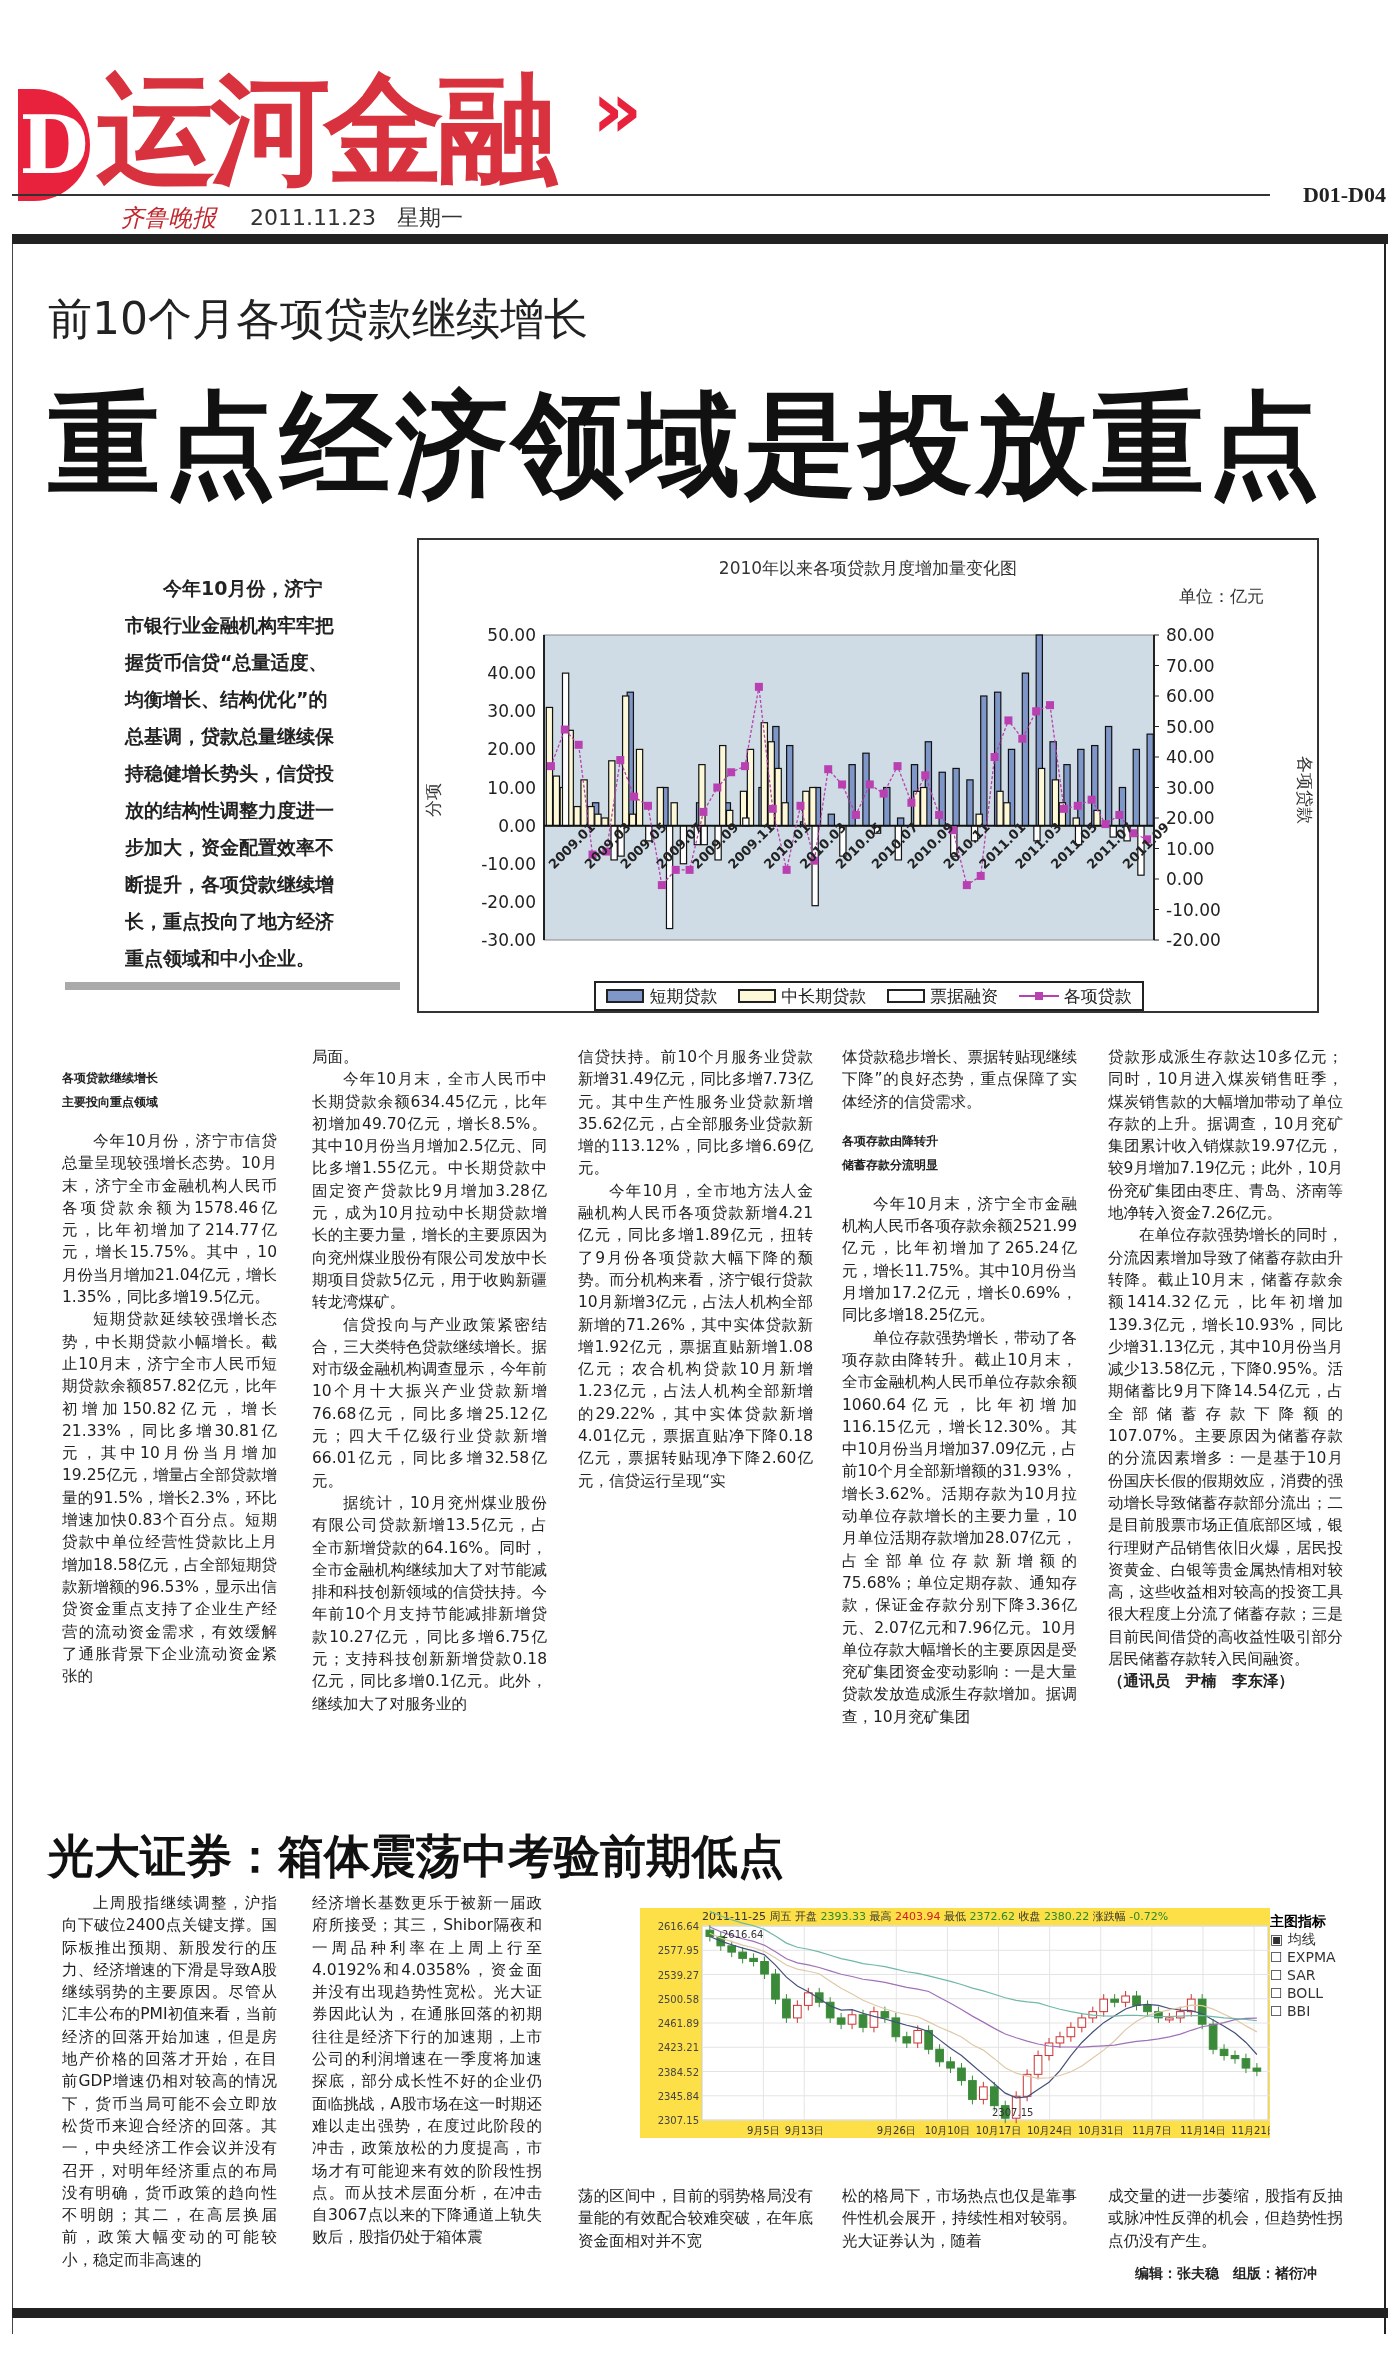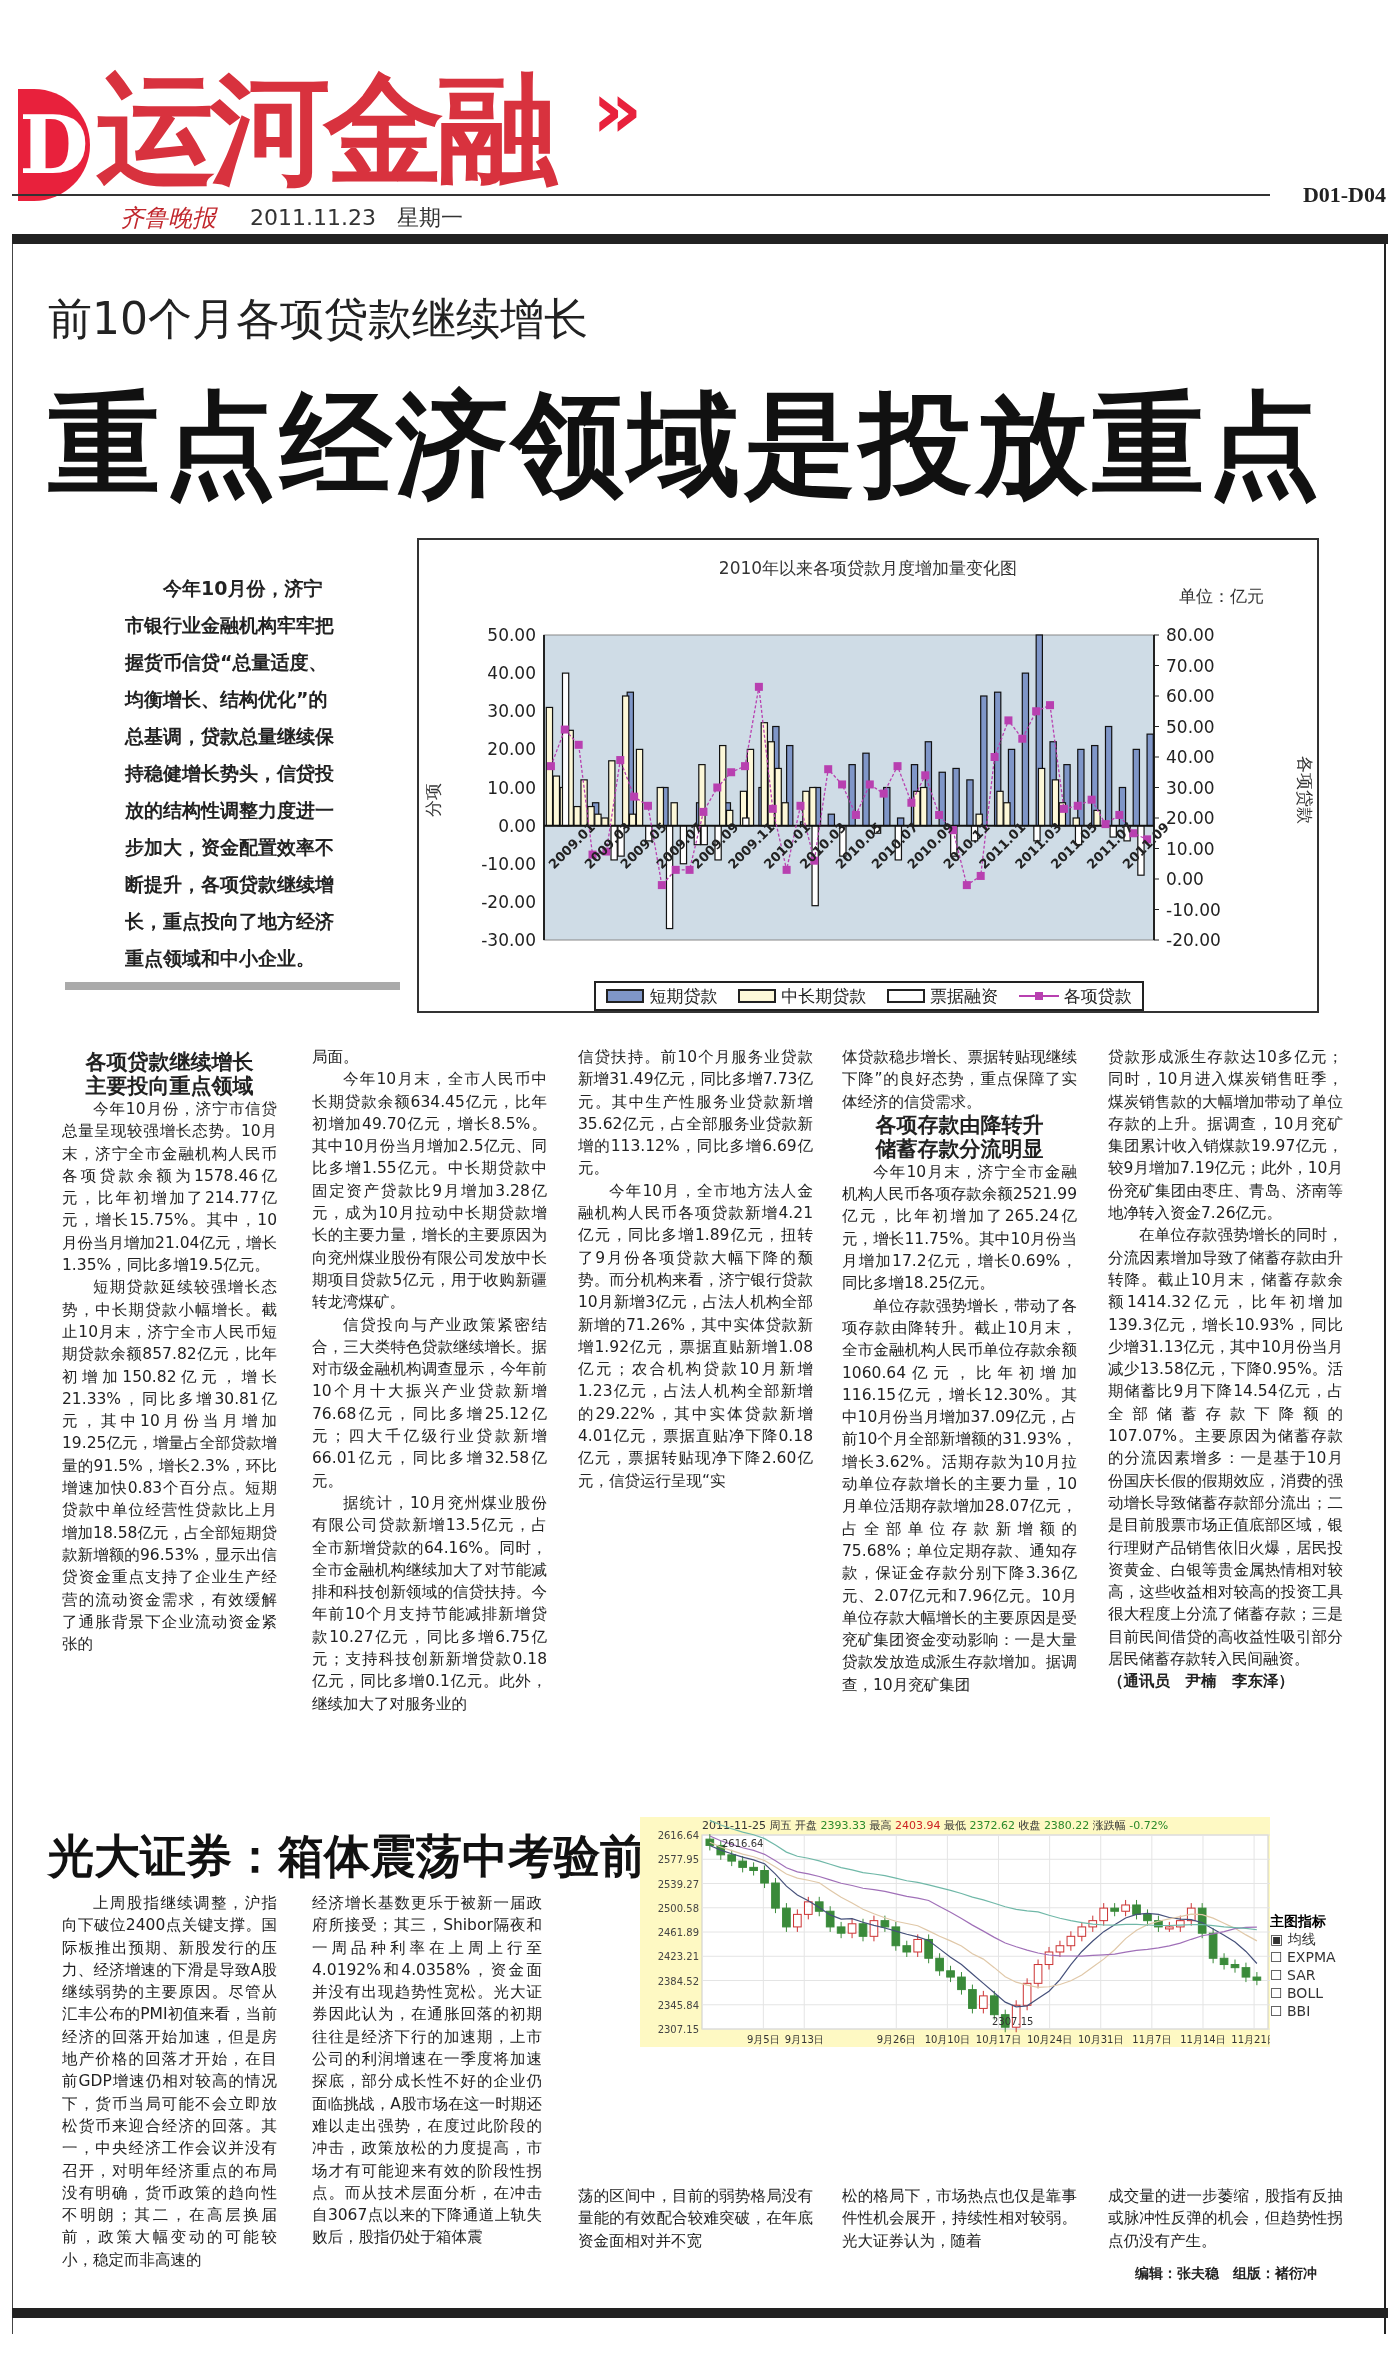--- a/index.html
+++ b/index.html
@@ -18,23 +18,23 @@
 .kicker{position:absolute;left:48px;top:290px;font-size:44px;color:#222}
 .headline{position:absolute;left:48px;top:370px;font-size:112px;font-weight:bold;color:#111;letter-spacing:4px}
 .intro{position:absolute;left:125px;top:570px;width:215px;font-size:19px;line-height:37px;font-weight:bold;text-indent:2em}
 .introbar{position:absolute;left:65px;top:982px;width:335px;height:8px;background:#aaa}
 .chartbox{position:absolute;left:417px;top:538px;width:902px;height:475px;border:2px solid #333;background:#fff}
 .legend{position:absolute;left:594px;top:981px;width:550px;height:30px;border:2px solid #222;display:flex;align-items:center;justify-content:space-around;font-size:17px;background:#fff}
 .legend span{display:flex;align-items:center;gap:5px}
 .sw{display:inline-block;width:38px;height:14px;border:2px solid #222}
 .col{position:absolute;font-size:15.5px;line-height:22.3px;text-align:justify;color:#222}
 .col p{text-indent:2em}
-.col h4{text-align:center;font-size:21px;font-weight:bold;line-height:24px;margin:0 0}
+.col h4{text-align:left;font-size:12px;font-weight:bold;line-height:24px;margin:16px 0}
 .h2{position:absolute;left:48px;top:1826px;font-size:46px;font-weight:bold;color:#111}
-.stock{position:absolute;left:640px;top:1817px;width:630px;height:230px;background:#fef9c3}
+.stock{position:absolute;left:640px;top:1908px;width:630px;height:230px;background:#fde047}
 .indic{position:absolute;left:1270px;top:1912px;font-size:14px;line-height:18px;color:#333}
 .credit{position:absolute;left:1135px;top:2265px;font-size:14px;font-weight:bold}
 </style>
 </head>
 <body>
 
 <div class="masthead">
   <div class="dbox">D</div>
   <div class="mtitle">运河金融</div>
   <div class="chev">»</div>

